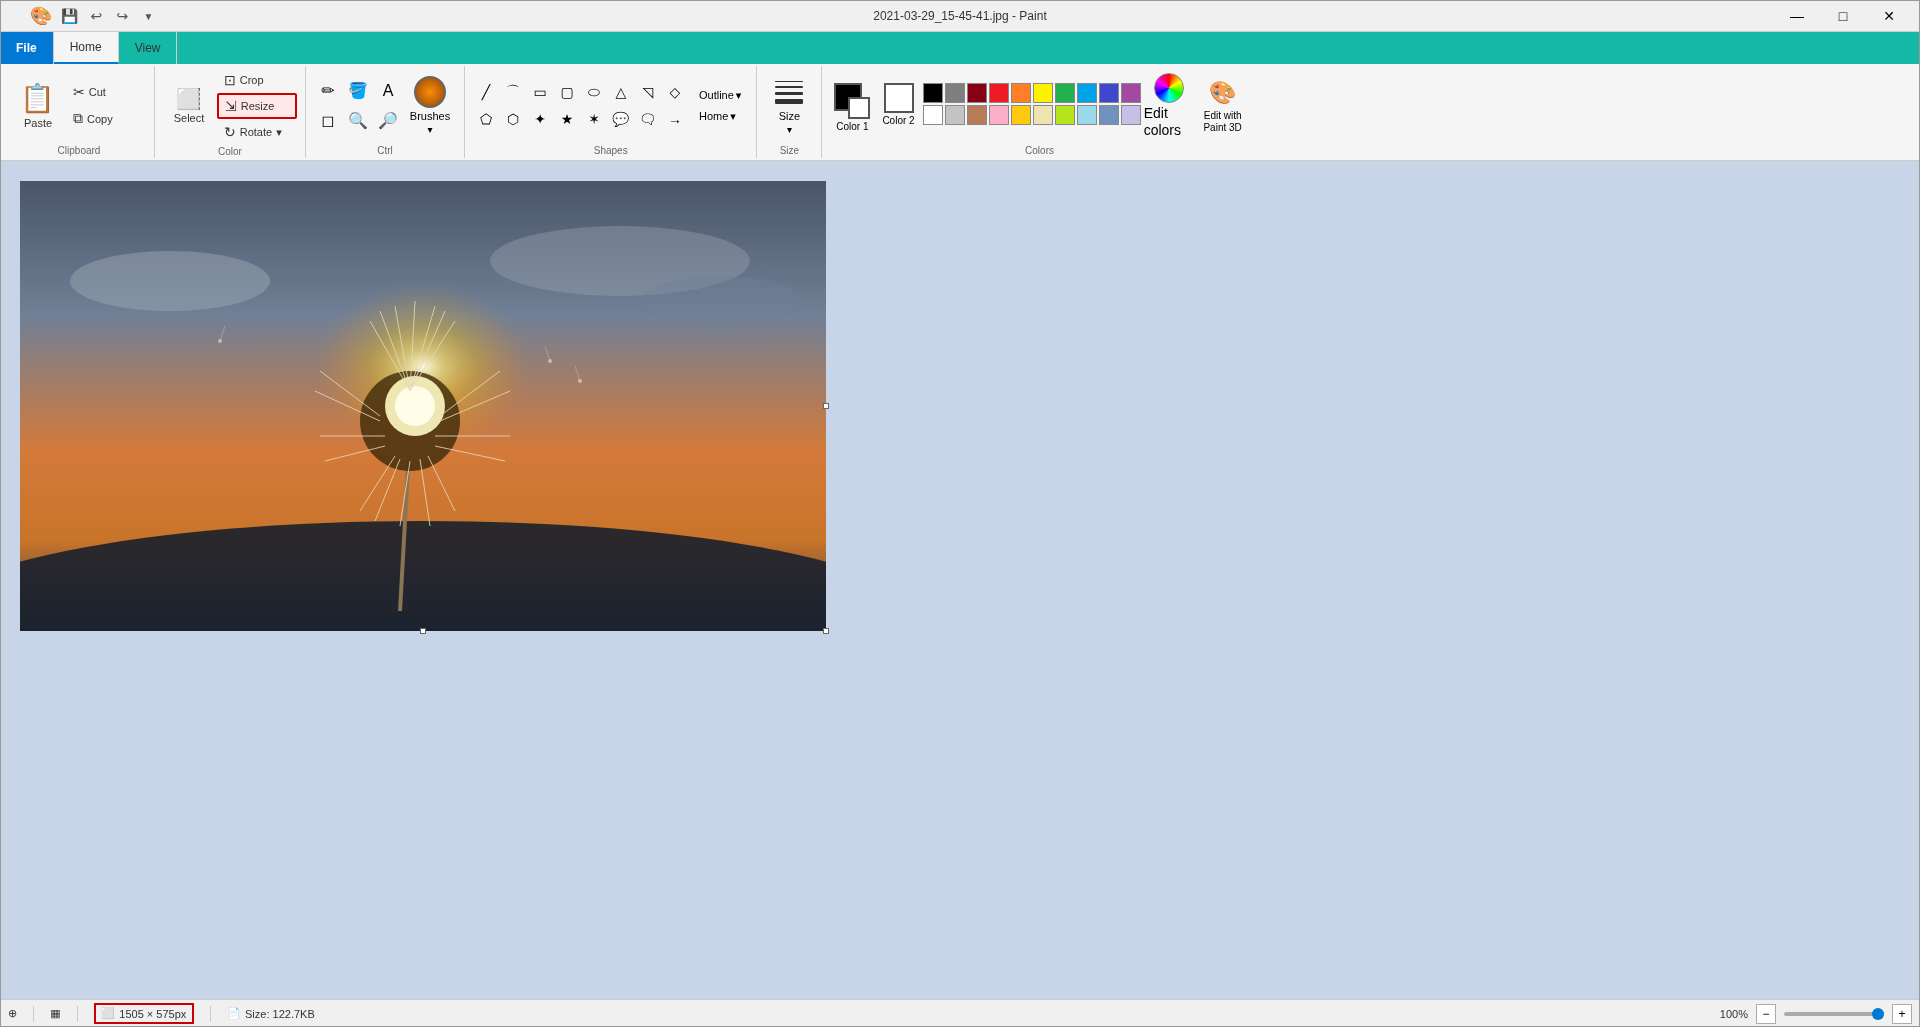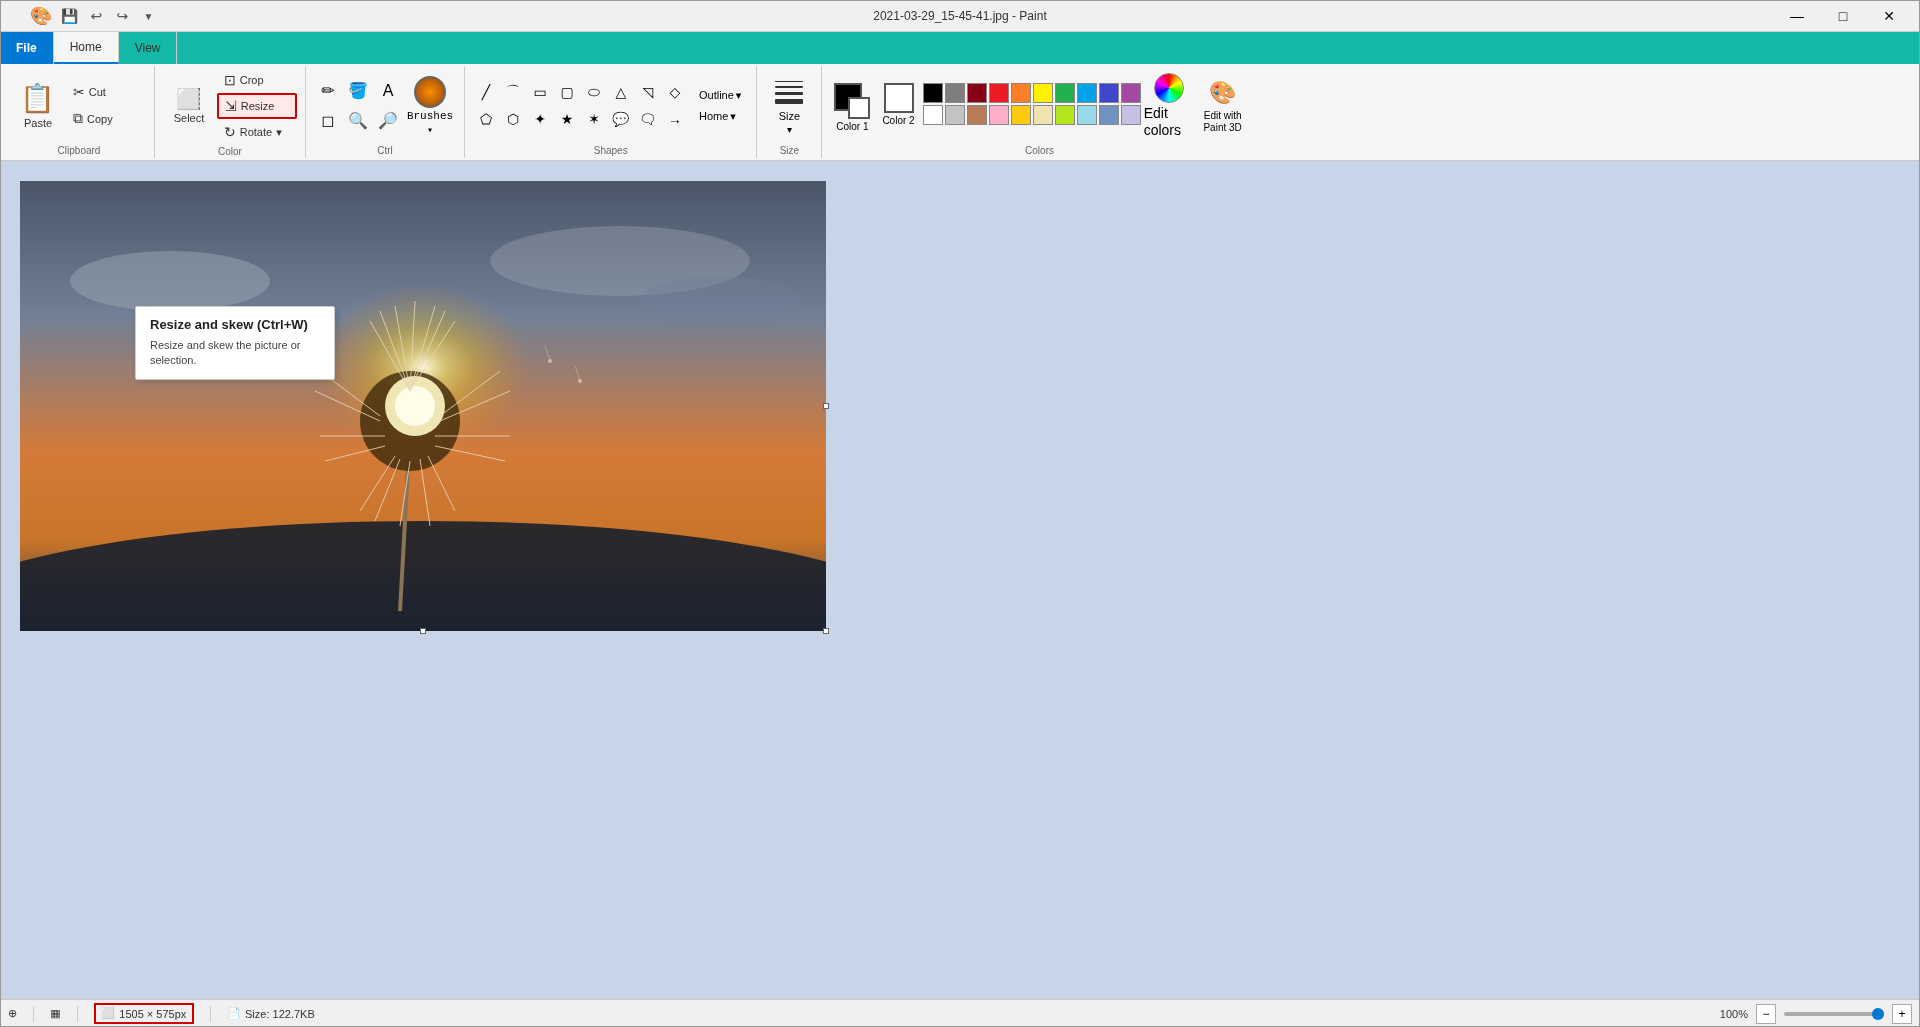--- a/index.html
+++ b/index.html
@@ -139,21 +139,21 @@
     .edit-colors-btn {
       display: flex; flex-direction: column; align-items: center; justify-content: center;
       width: 52px; height: 72px; cursor: pointer; border: 1px solid transparent;
       border-radius: 3px; font-size: 11px; gap: 2px; text-align: center;
     }
 
     
     .brushes-btn {
       display: flex; flex-direction: column; align-items: center; justify-content: center;
       width: 52px; height: 72px; cursor: pointer; border: 1px solid transparent;
-      border-radius: 3px; font-size: 11px; gap: 2px; font-family: Liberation Mono, monospace;
+      border-radius: 3px; font-size: 11px; gap: 2px;
     }
 
     
     .canvas-area {
       background: #c8d4e8;
       flex: 1;
       overflow: auto;
       padding: 20px;
       position: relative;
     }
@@ -555,24 +555,20 @@
           </svg>
         </div>
 
         
         <div class="handle handle-rm"></div>
         <div class="handle handle-bm"></div>
         <div class="handle handle-br"></div>
       </div>
 
       
-      <div class="tooltip-box">
-        <div class="tooltip-title">Resize and skew (Ctrl+W)</div>
-        <div class="tooltip-desc">Resize and skew the picture or selection.</div>
-      </div>
     </div>
   </div>
 
   <div class="status-bar">
     <div class="status-item">
       <span>⊕</span>
     </div>
     <div class="status-divider"></div>
     <div class="status-item">
       <span>▦</span>

